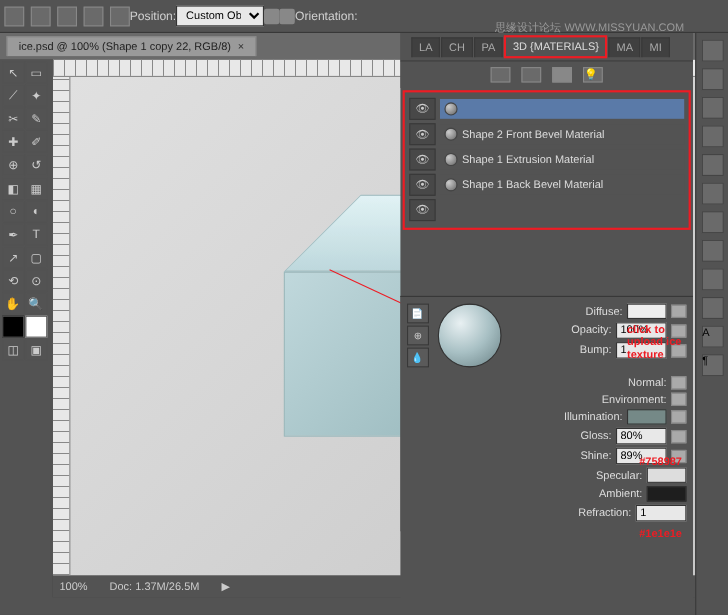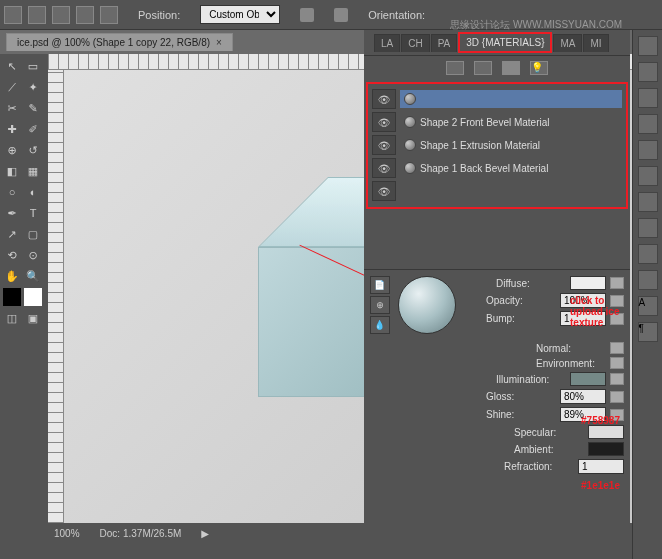--- a/index.html
+++ b/index.html
@@ -1,17 +1,17 @@
 <!DOCTYPE html>
 <html><head>
 <meta charset="utf-8">
 <style>
 *{margin:0;padding:0;box-sizing:border-box;font-family:Tahoma,sans-serif;font-size:10px}
 body{background:#535353;width:662px;height:559px;overflow:hidden;position:relative}
-.toolbar-top{background:#535353;height:30px;display:flex;align-items:center;padding:2px 4px;gap:20px;border-bottom:1px solid #383838}
+.toolbar-top{background:#535353;height:30px;display:flex;align-items:center;padding:2px 4px;gap:0;border-bottom:1px solid #383838}
 .top-icons{display:flex;gap:6px;align-items:center}
 .cube-icon{width:18px;height:18px;background:#6a6a6a;border:1px solid #888;display:inline-block}
 .label-top{color:#d0d0d0;font-size:11px}
 .select-box{background:#e8e8e8;border:1px solid #333;padding:2px 4px;font-size:10px;width:80px}
 .disk-icon{width:14px;height:14px;display:inline-block;background:#888;border-radius:2px}
 .tab-bar{background:#6a6a6a;height:24px;display:flex;align-items:center;padding-left:6px}
 .file-tab{background:#9a9a9a;color:#222;padding:3px 10px;font-size:11px;border:1px solid #888;border-bottom:none;display:flex;align-items:center;gap:6px}
 .close-x{color:#333;font-size:10px;cursor:pointer}
 .main-row{display:flex;height:calc(100% - 70px)}
 .left-tools{width:48px;background:#535353;display:flex;flex-wrap:wrap;padding:2px;gap:1px;align-content:flex-start}
@@ -43,21 +43,21 @@
 .mat-label{flex:1;padding:3px 4px;color:#ddd;background:#535353;display:flex;align-items:center;gap:4px}
 .mat-label.selected{background:#5a7aa8;color:#fff}
 .sphere-mini{width:12px;height:12px;background:radial-gradient(circle at 30% 30%,#ccc,#666);border-radius:50%;border:1px solid #444}
 .props-panel{background:#535353;padding:6px;margin-top:60px;border-top:1px solid #383838}
 .props-top{display:flex;gap:6px;margin-bottom:8px}
 .preview-sphere{width:58px;height:58px;background:radial-gradient(circle at 35% 30%,#e8f0f2,#a8c0c4,#688084);border-radius:50%;border:1px solid #333}
 .icon-col{width:22px;display:flex;flex-direction:column;gap:2px}
 .tiny-btn{width:20px;height:18px;border:1px solid #383838;background:#5a5a5a;color:#ccc;display:flex;align-items:center;justify-content:center;font-size:9px}
 .prop-rows{flex:1}
 .prop-row{display:flex;align-items:center;gap:4px;margin-bottom:3px;justify-content:flex-end}
-.prop-label{color:#ddd;font-size:10px;width:70px}
+.prop-label{color:#ddd;font-size:10px;text-align:right;width:70px}
 .prop-input{width:46px;background:#e8e8e8;border:1px solid #333;padding:1px 3px;font-size:10px;text-align:left}
 .swatch{width:36px;height:14px;border:1px solid #333;background:#ccc}
 .folder-icon{width:14px;height:12px;border:1px solid #888;background:#aaa}
 .annotation{position:absolute;color:#ed1c24;font-size:10px;font-weight:bold}
 .right-dock{position:absolute;right:0;top:30px;width:30px;bottom:0;background:#535353;border-left:1px solid #383838;display:flex;flex-direction:column;align-items:center;gap:6px;padding-top:6px}
 .dock-icon{width:20px;height:20px;background:#6a6a6a;border:1px solid #444}
 .watermark{position:absolute;top:18px;right:40px;color:#999;font-size:11px;z-index:100}
 </style>
 </head>
 <body>

